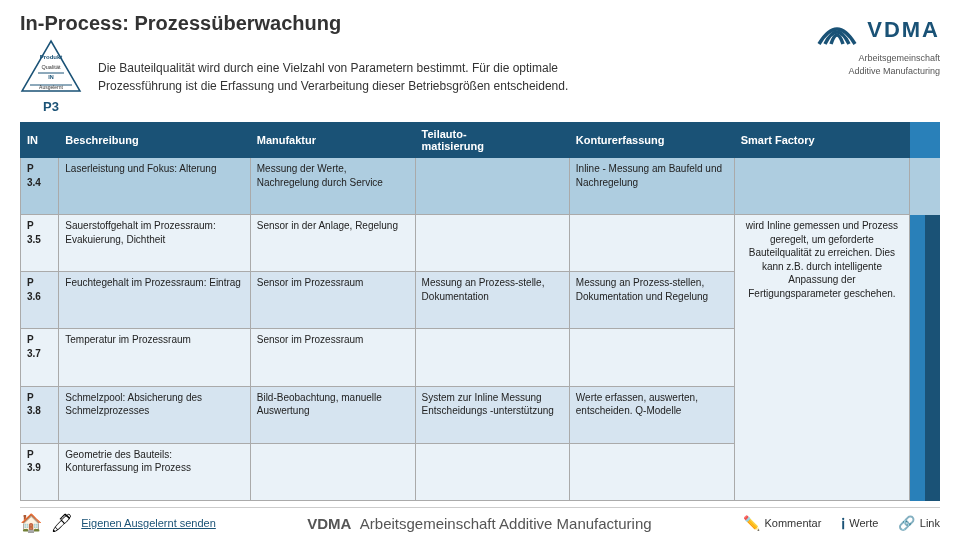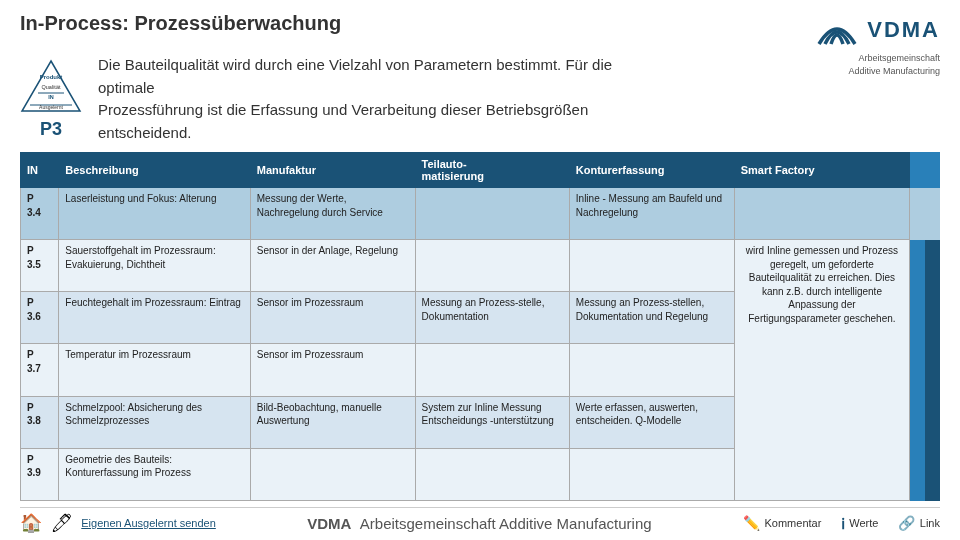--- a/index.html
+++ b/index.html
@@ -29,40 +29,40 @@
       margin-bottom: 8px;
     }
     .header-left {
       display: flex;
       flex-direction: column;
     }
     .page-title {
       font-size: 20px;
       font-weight: bold;
       color: #333;
-      margin-bottom: 19px;
+      margin-bottom: 4px;
     }
     .header-info-row {
       display: flex;
       align-items: center;
       gap: 16px;
     }
     .p3-badge-area {
       display: flex;
       flex-direction: column;
       align-items: center;
       gap: 2px;
     }
     .p3-label {
-      font-size: 18px;
+      font-size: 13px;
       font-weight: bold;
       color: #1a5276;
     }
     .header-description {
-      font-size: 15px;
+      font-size: 12px;
       color: #333;
       max-width: 560px;
       line-height: 1.5;
     }
 
     
     .logo-area {
       display: flex;
       flex-direction: column;
       align-items: flex-end;

